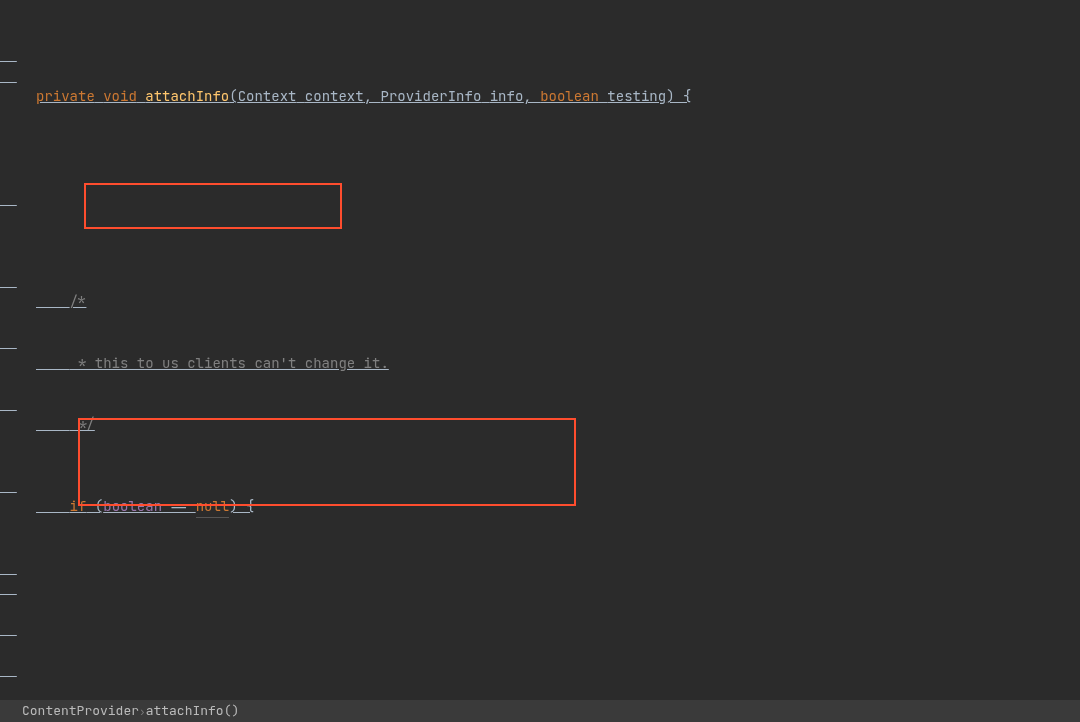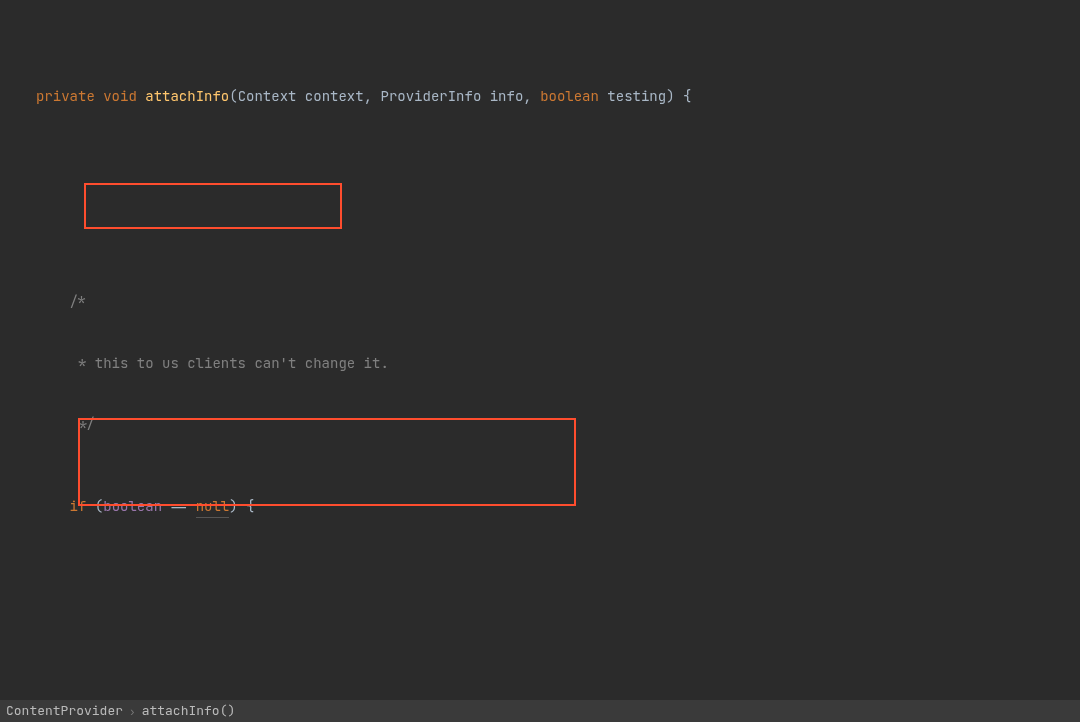--- a/index.html
+++ b/index.html
@@ -12,20 +12,21 @@
     font-size: 14px;
     color: #a9b7c6;
   }
   .editor {
     position: relative;
     width: 1080px;
     height: 700px;
     padding: 4px 0 0 0;
     line-height: 20.5px;
     white-space: pre;
+    text-decoration: underline;
   }
   .line {
     padding-left: 36px;
     position: relative;
     height: 20.5px;
   }
 
   
   .kw   { color: #cc7832; font-style: normal; }
   .type { color: #a9b7c6; }
@@ -45,24 +46,23 @@
 
   .breadcrumb {
     position: absolute;
     left: 0; right: 0;
     bottom: 0;
     height: 22px;
     background: #3a3a3a;
     color: #bababa;
     font-size: 13px;
     line-height: 22px;
-    padding-left: 6px;
+    padding-left: 22px;
     display: flex;
     align-items: center;
-    gap: 6px;
     font-family: inherit;
   }
   .breadcrumb .sep { color: #7a7a7a; font-size: 11px; }
 
   .null-underline {
     display:inline-block;
     border-bottom: 1px solid rgba(128,128,128,0.5);
     text-align: right;
   }
 </style>

